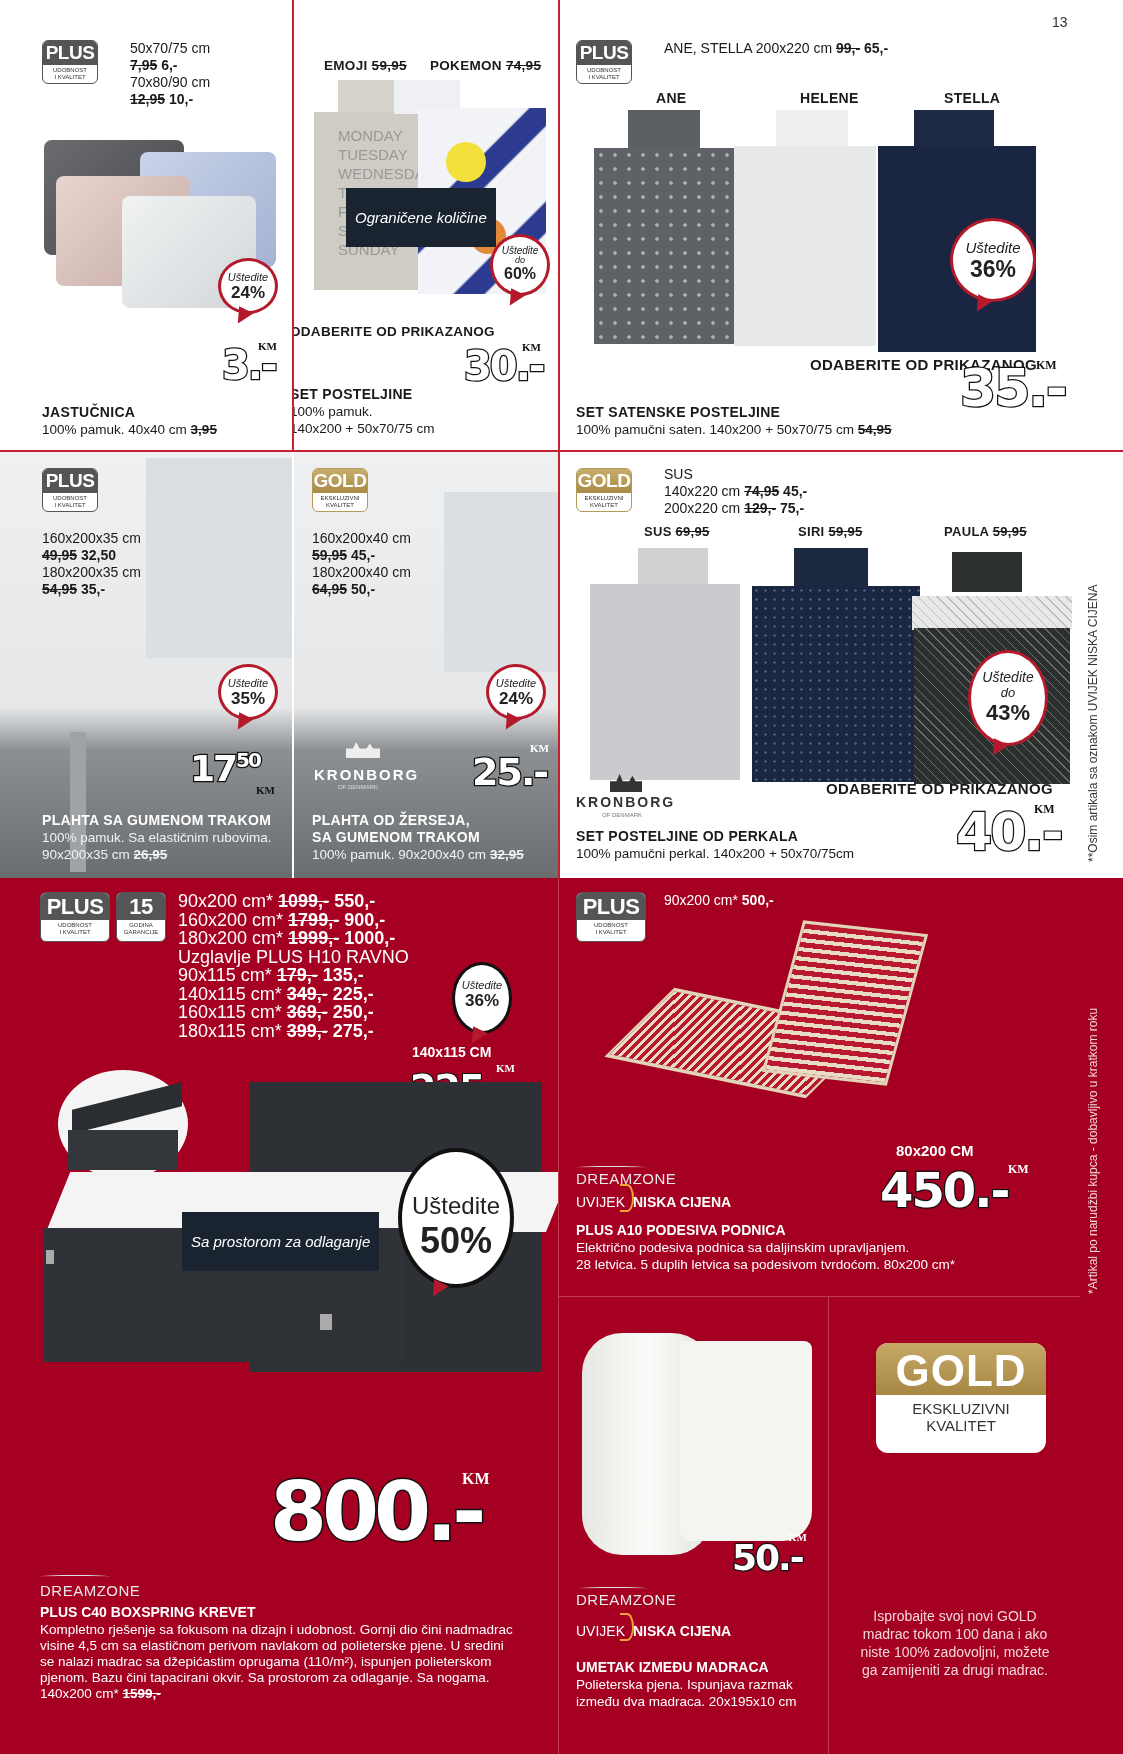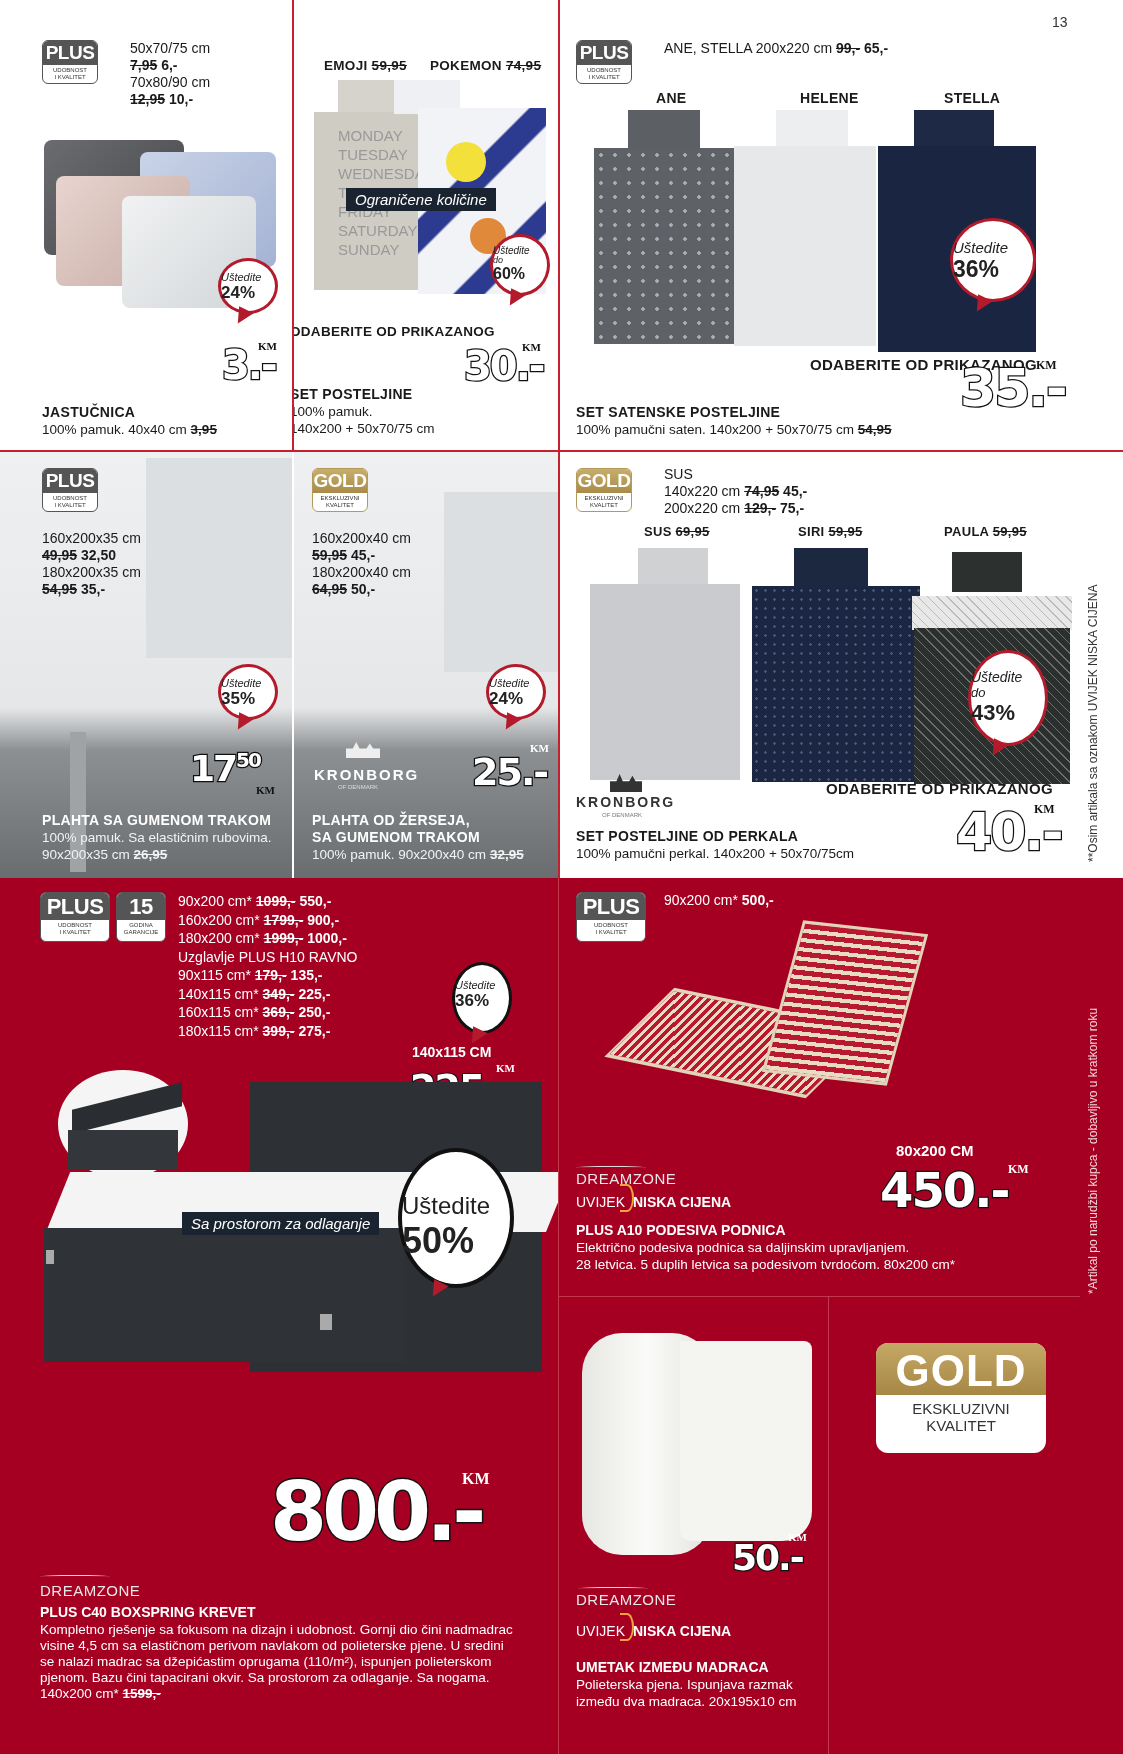--- a/index.html
+++ b/index.html
@@ -11,33 +11,33 @@
   .sz{font-size:14px;line-height:17px}
   .title{font-weight:bold;font-size:14px;letter-spacing:.3px}
   .desc{font-size:13.5px;line-height:16px}
   
   .badge{position:absolute;width:56px;height:44px;border-radius:6px;border:1.5px solid #555;overflow:hidden;background:#fff}
   .badge .top{height:24px;background:#555;color:#fff;font-weight:bold;font-size:19px;text-align:center;line-height:24px;letter-spacing:-.5px}
   .badge .sub{font-size:6px;line-height:7px;text-align:center;color:#333;padding-top:2px}
   .badge.gold{border-color:#b39a5c}
   .badge.gold .top{background:linear-gradient(#c9ad6a,#a88b48)}
   
-  .bubble{position:absolute;border-radius:50%;background:#fff;border:3px solid #b31b2c;text-align:left;color:#222}
+  .bubble{position:absolute;border-radius:50%;background:#fff;border:3px solid #b31b2c;text-align:center;color:#222}
   .bubble .l1{font-style:italic;font-size:12px}
   .bubble .l2{font-weight:bold}
   .bubble:after{content:"";position:absolute;bottom:-14px;left:26%;width:0;height:0;border-left:6px solid transparent;border-right:10px solid transparent;border-top:16px solid #b31b2c;transform:rotate(25deg)}
   
   .price{position:absolute;font-weight:bold;color:#fff;-webkit-text-stroke:2.5px #111;paint-order:stroke fill;letter-spacing:-2px;font-family:"DejaVu Sans",sans-serif}
   .price .km{position:absolute;font-size:11px;-webkit-text-stroke:0;color:#111;letter-spacing:0;font-family:Liberation Serif, serif}
   .divv{position:absolute;background:#c4202f}
   .redsec{position:absolute;left:0;top:878px;width:1123px;height:876px;background:#a50021}
   .rtxt{color:#fff}
   .whitebold{color:#fff;font-weight:bold}
   .vert{position:absolute;transform:rotate(-90deg);transform-origin:left top;white-space:nowrap;font-size:12px}
-  .tag-dark{position:absolute;background:#1a2430;color:#fff;font-style:italic;font-size:15px;padding:3px 9px}
+  .tag-dark{position:absolute;background:#1a2430;color:#fff;font-style:italic;font-size:15px;padding:21px 9px}
   .pillow{position:absolute;border-radius:8px}
   .duvet{position:absolute}
   .logo-dz{position:absolute;font-size:15px;color:#e8e8e8;letter-spacing:.5px}
   .uvijek{position:absolute;font-size:14px;color:#fff}
 </style>
 </head>
 <body>
 
 <div class="abs" style="left:1052px;top:14px;font-size:14px;color:#333">13</div>
 
@@ -240,21 +240,21 @@
 
 <section class="cell" style="left:0;top:878px;width:558px;height:876px">
   <div class="badge" style="left:40px;top:14px;width:70px;height:50px">
     <div class="top" style="height:27px;line-height:27px;font-size:22px">PLUS</div>
     <div class="sub"><span>UDOBNOST</span><br><span>I KVALITET</span></div>
   </div>
   <div class="badge" style="left:116px;top:14px;width:50px;height:50px">
     <div class="top" style="height:27px;line-height:27px;font-size:22px">15</div>
     <div class="sub"><span>GODINA</span><br><span>GARANCIJE</span></div>
   </div>
-  <div class="abs rtxt" style="left:178px;top:14px;font-size:14px;line-height:18.5px">
+  <div class="abs rtxt" style="left:178px;top:14px;font-size:18px;line-height:18.5px">
     <div><span>90x200 cm*</span> <span class="strike">1099,-</span> <span class="b">550,-</span></div>
     <div><span>160x200 cm*</span> <span class="strike">1799,-</span> <span class="b">900,-</span></div>
     <div><span>180x200 cm*</span> <span class="strike">1999,-</span> <span class="b">1000,-</span></div>
     <div>Uzglavlje PLUS H10 RAVNO</div>
     <div><span>90x115 cm*</span> <span class="strike">179,-</span> <span class="b">135,-</span></div>
     <div><span>140x115 cm*</span> <span class="strike">349,-</span> <span class="b">225,-</span></div>
     <div><span>160x115 cm*</span> <span class="strike">369,-</span> <span class="b">250,-</span></div>
     <div><span>180x115 cm*</span> <span class="strike">399,-</span> <span class="b">275,-</span></div>
   </div>
   <div class="bubble" style="left:452px;top:84px;width:60px;height:72px;padding-top:14px;border-color:#111">
@@ -331,13 +331,19 @@
   <div class="abs whitebold" style="left:16px;top:362px;font-size:14px">UMETAK IZMEĐU MADRACA</div>
   <div class="abs rtxt desc" style="left:16px;top:380px">Polieterska pjena. Ispunjava razmak</div>
   <div class="abs rtxt desc" style="left:16px;top:397px">između dva madraca. 20x195x10 cm</div>
 </section>
 
 <section class="cell" style="left:830px;top:1297px;width:250px;height:457px">
   <div class="abs" style="left:46px;top:46px;width:170px;height:110px;border-radius:12px;overflow:hidden;background:#fff">
     <div style="height:52px;background:linear-gradient(#c6a866,#a68744);color:#fff;font-weight:bold;font-size:44px;text-align:center;line-height:56px;letter-spacing:1px">GOLD</div>
     <div style="text-align:center;font-size:15px;line-height:17px;color:#333;padding-top:5px"><span>EKSKLUZIVNI</span><br><span>KVALITET</span></div>
   </div>
+  <div class="abs rtxt" style="left:0;top:310px;width:250px;text-align:center;font-size:14px;line-height:18px;color:#f3d7db">
+    <div>Isprobajte svoj novi GOLD</div>
+    <div>madrac tokom 100 dana i ako</div>
+    <div>niste 100% zadovoljni, možete</div>
+    <div>ga zamijeniti za drugi madrac.</div>
+  </div>
 </section>
 
 </body></html>

